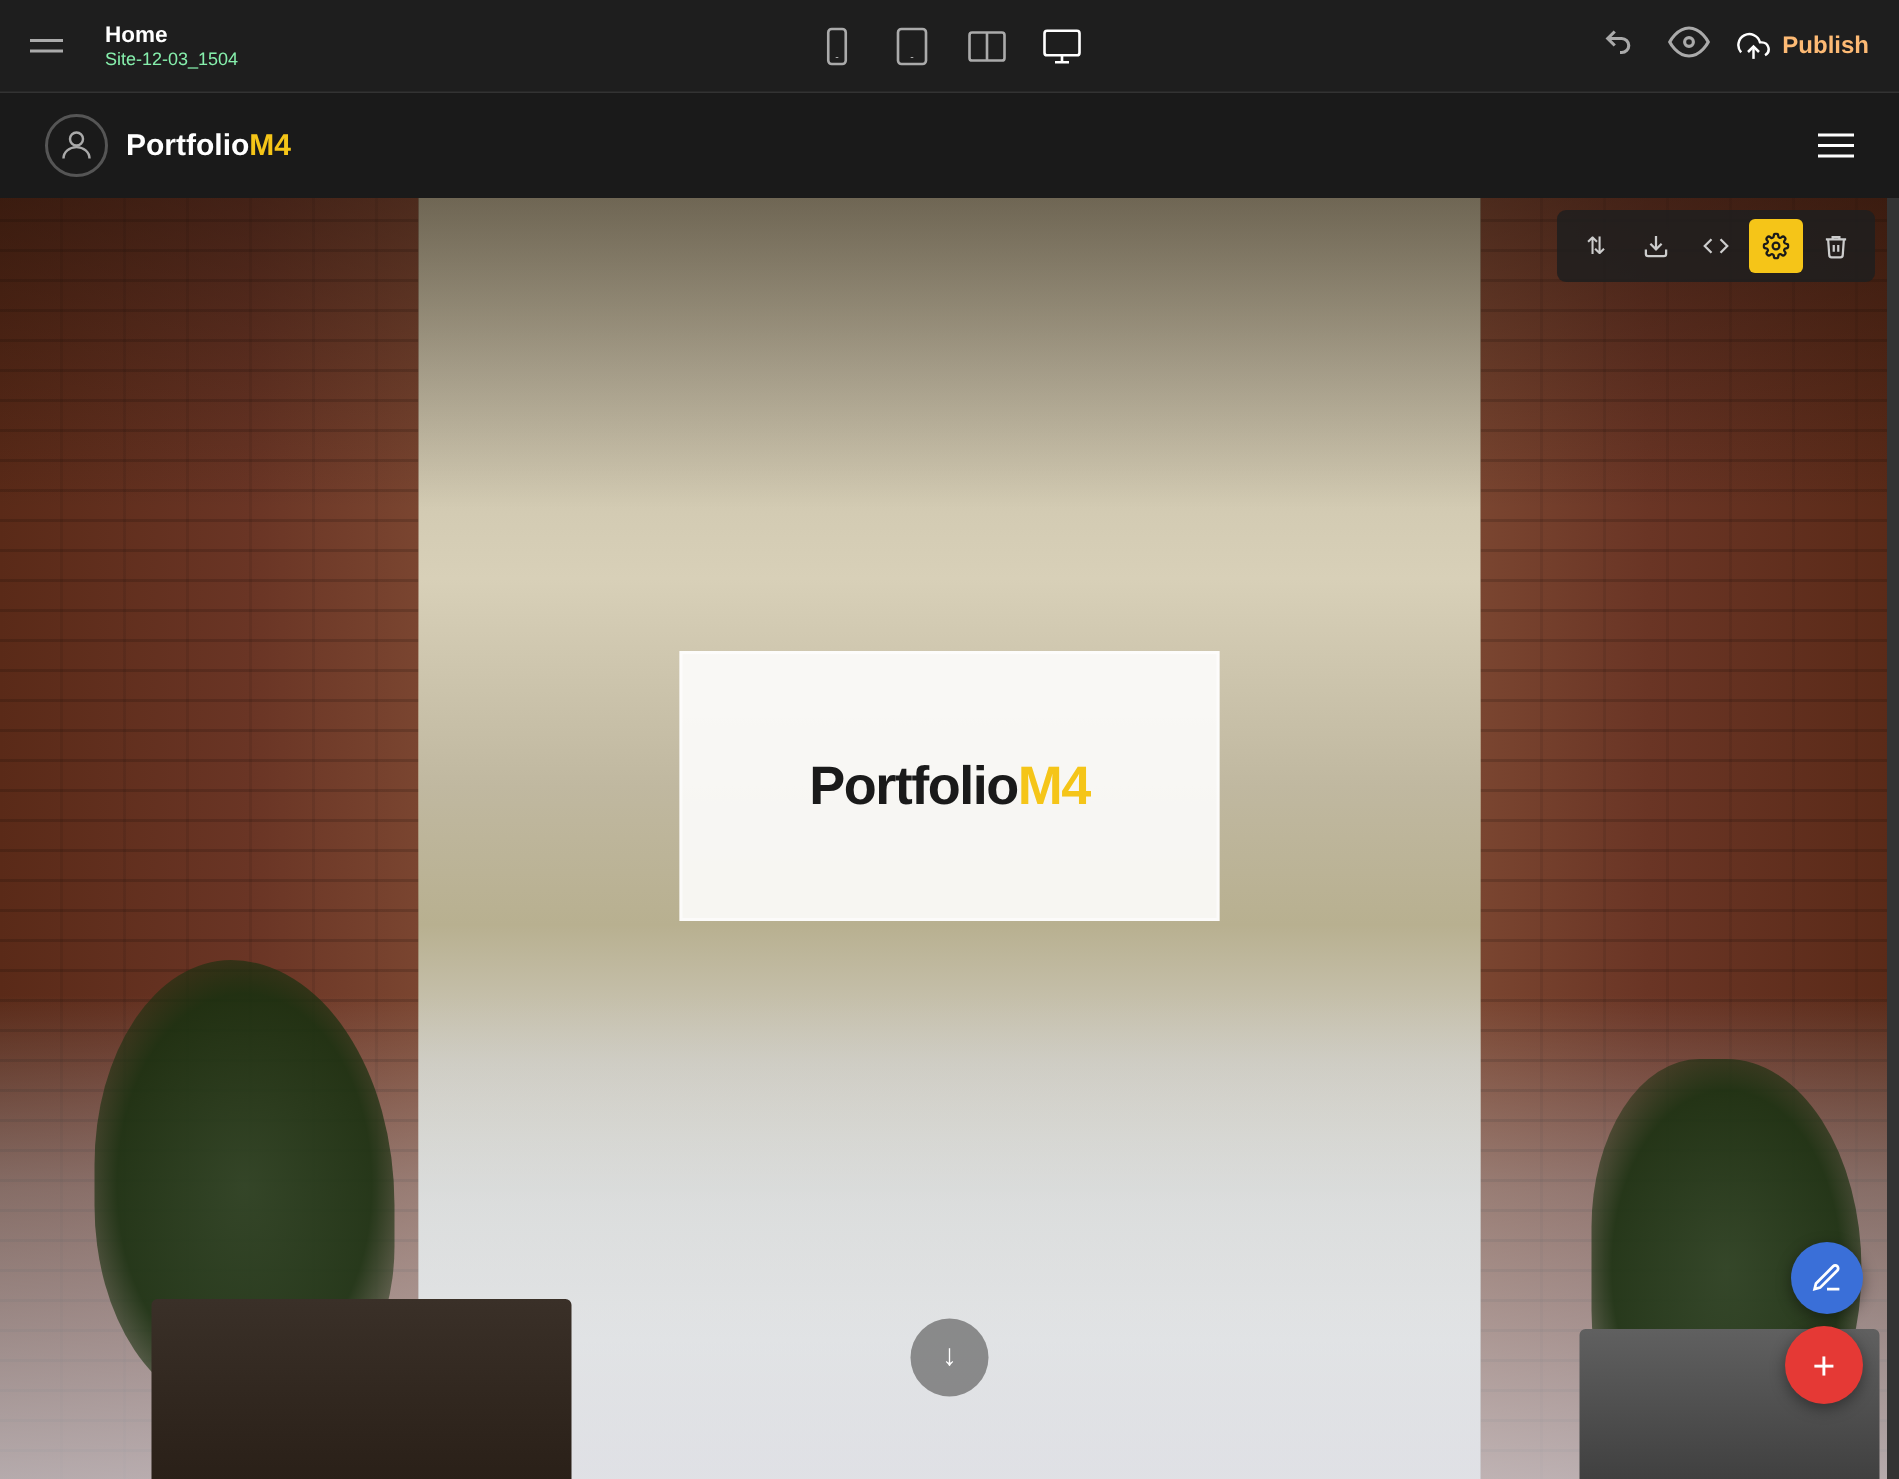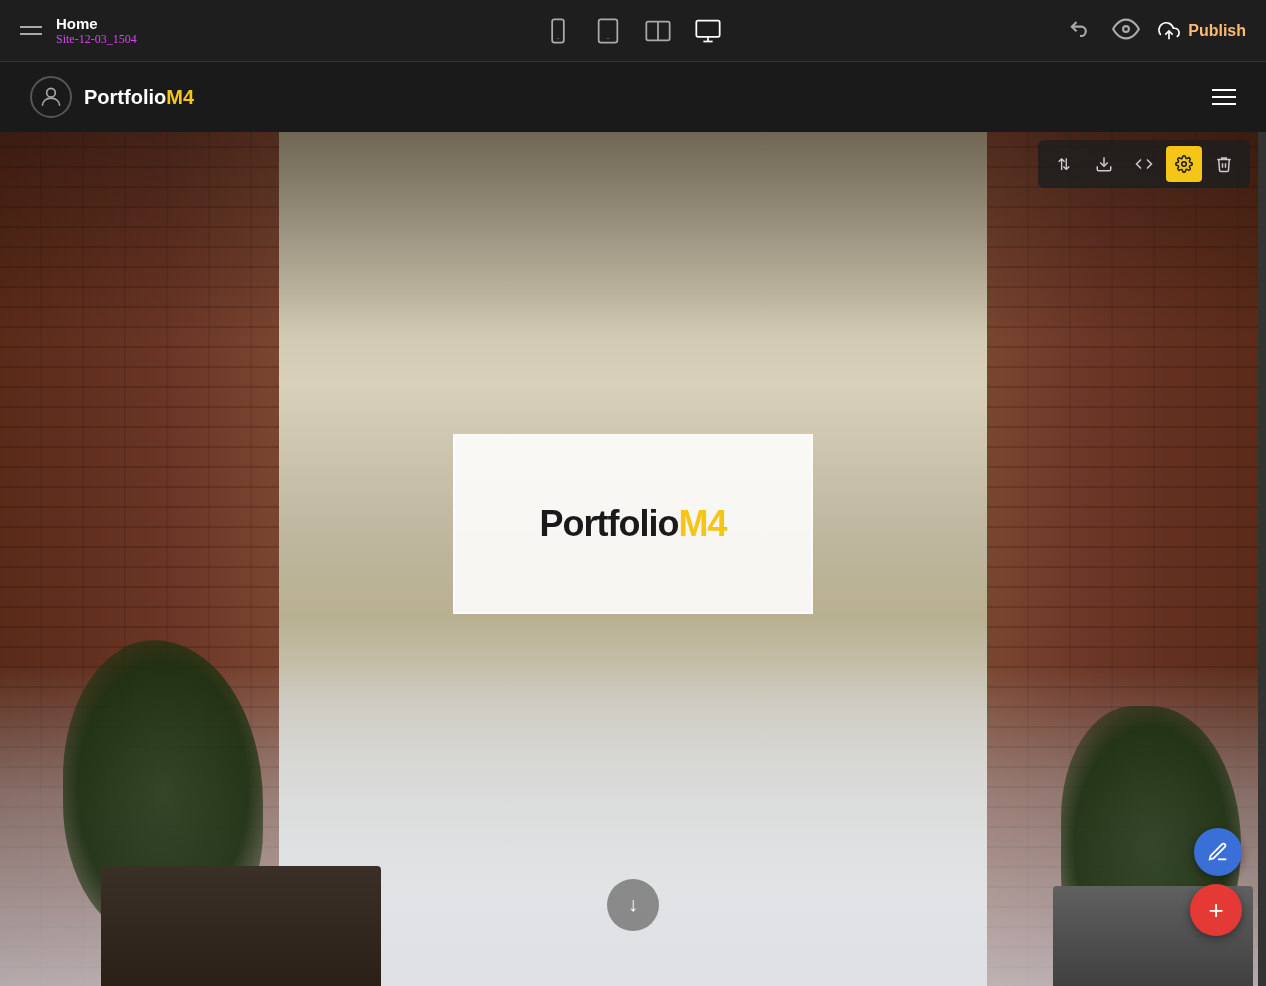--- a/index.html
+++ b/index.html
@@ -14,21 +14,21 @@
       align-items: center;
       justify-content: space-between;
       padding: 0 20px;
       border-bottom: 1px solid #333;
       position: relative;
       z-index: 100;
     }
     .top-bar-left {
       display: flex;
       align-items: center;
-      gap: 14px;
+      gap: 28px;
     }
     .hamburger-icon {
       display: flex;
       flex-direction: column;
       gap: 5px;
       cursor: pointer;
     }
     .hamburger-icon span {
       display: block;
       width: 22px;
@@ -38,23 +38,22 @@
     .site-info {
       display: flex;
       flex-direction: column;
     }
     .site-name {
       color: #fff;
       font-size: 15px;
       font-weight: 600;
     }
     .site-id {
-      color: #d946ef;
+      color: #86efac;
       font-size: 12px;
-      font-family: Liberation Serif, serif;
     }
 
     
     .device-icons {
       display: flex;
       align-items: center;
       gap: 22px;
       position: absolute;
       left: 50%;
       transform: translateX(-50%);

